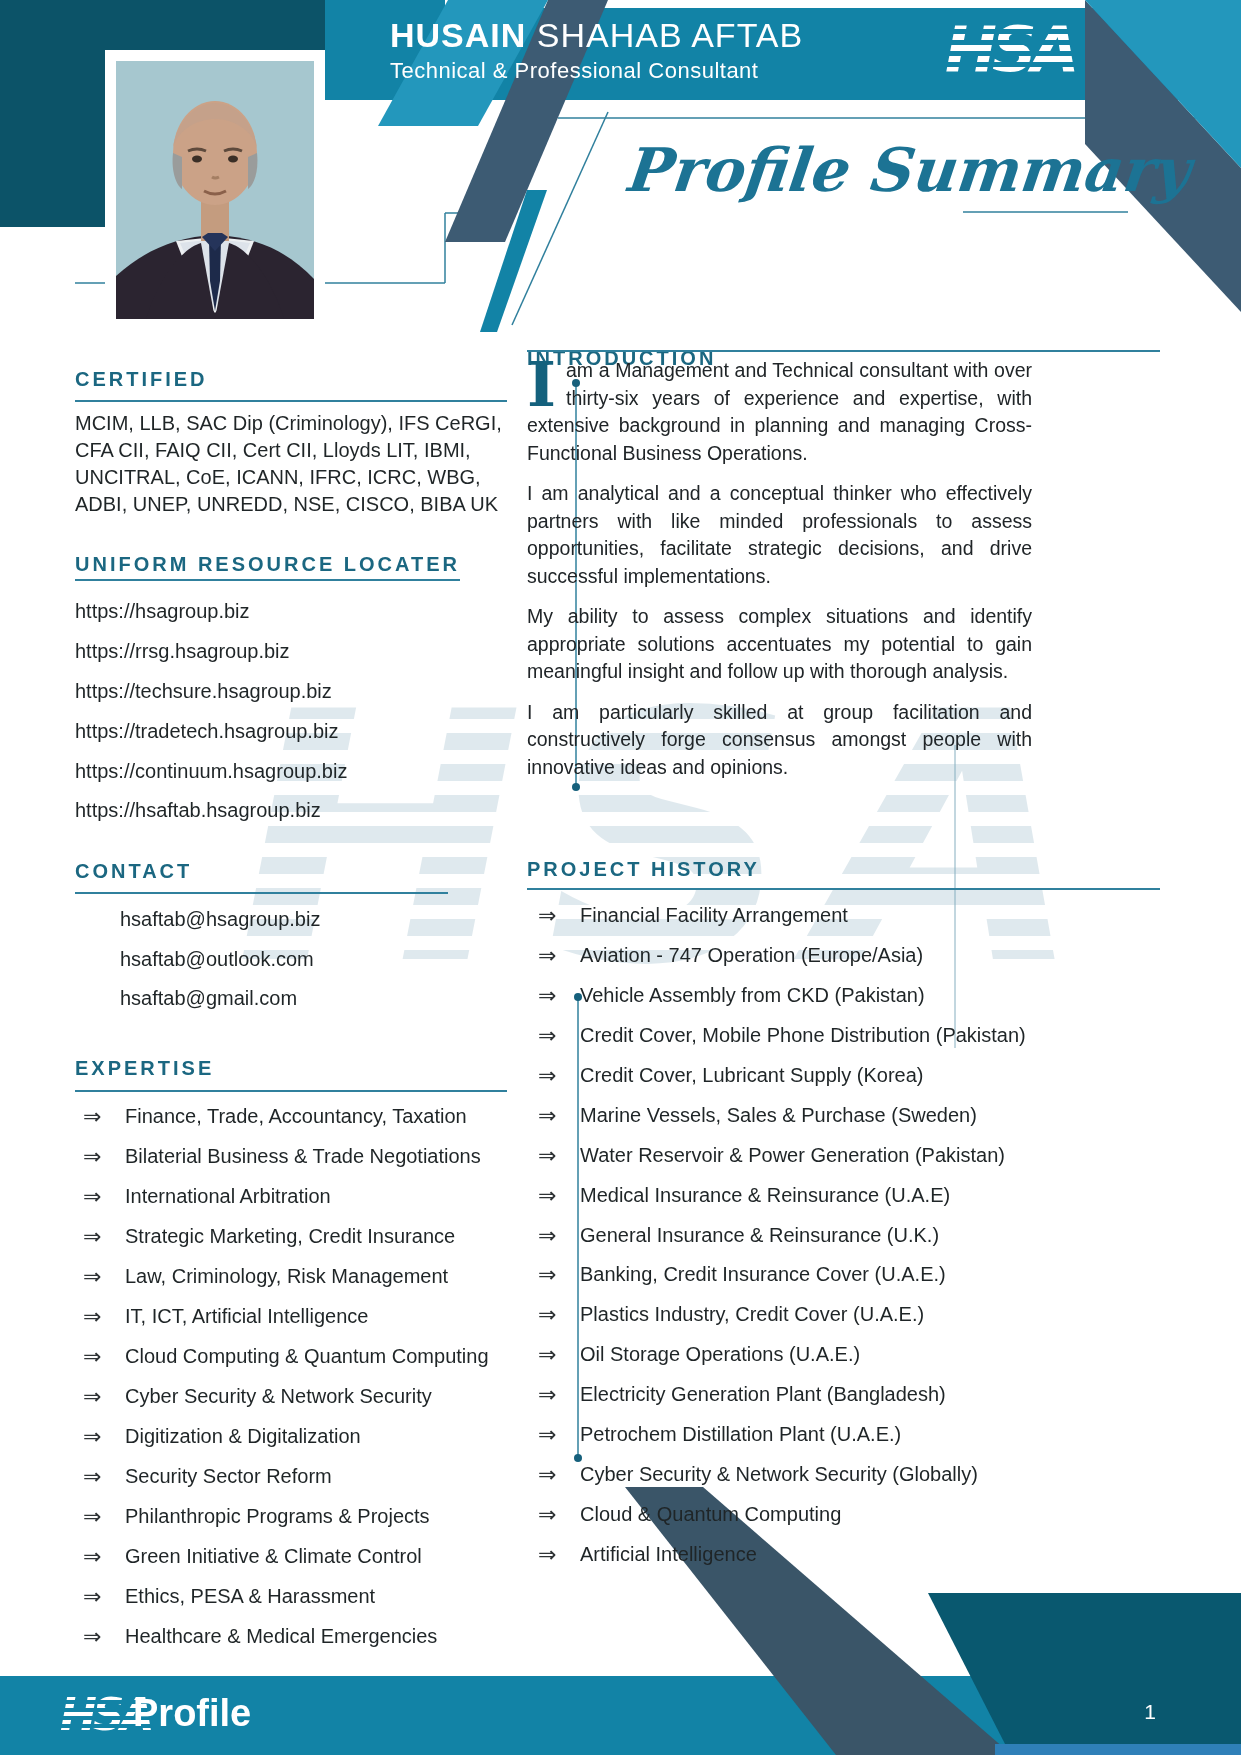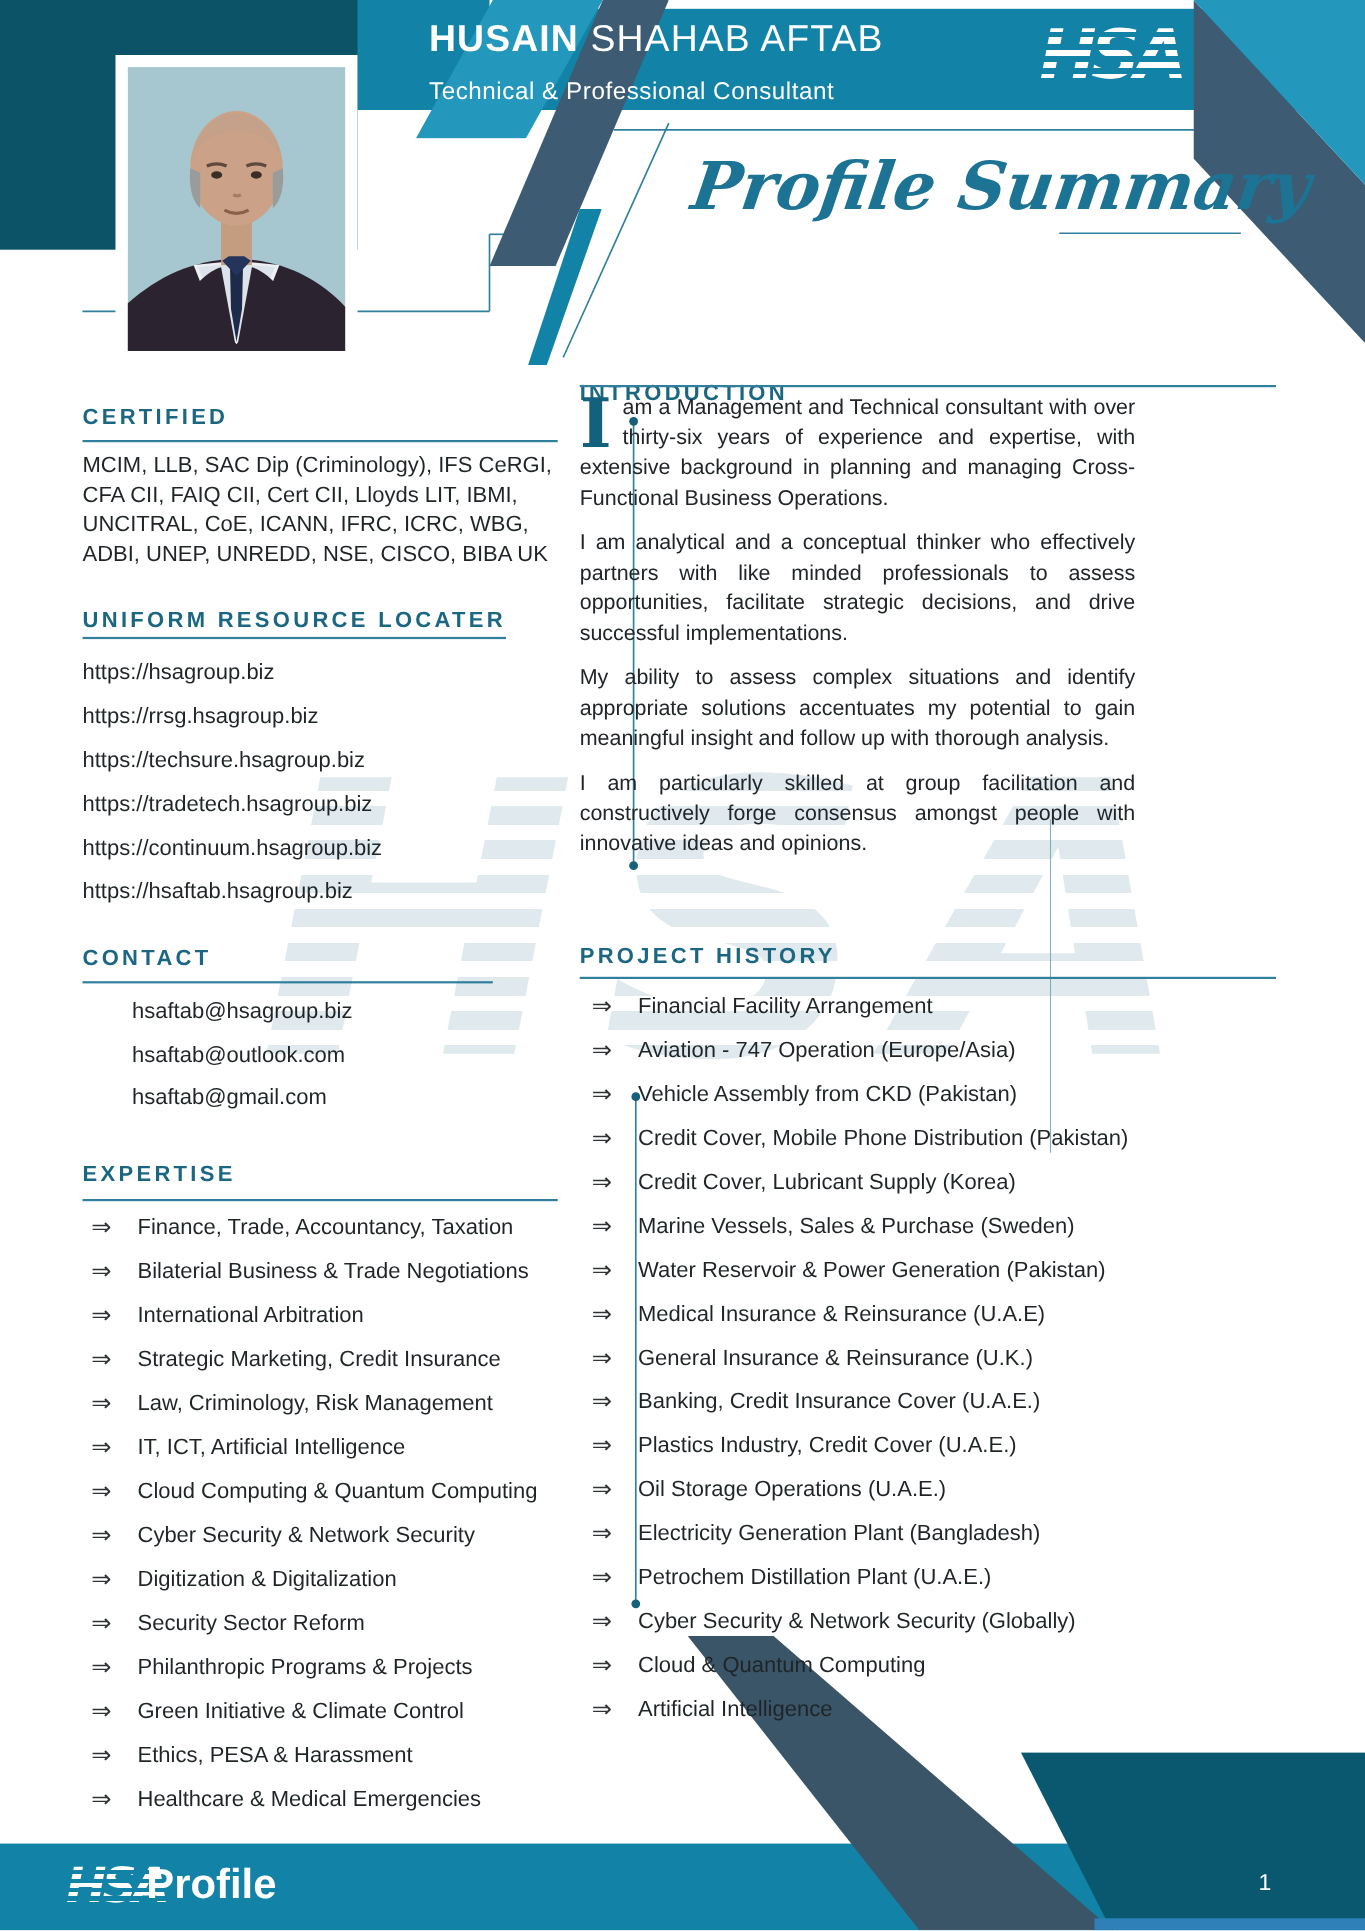--- a/index.html
+++ b/index.html
@@ -19,21 +19,21 @@
   
   .band{position:absolute;left:0;top:0;width:1241px;height:100px;background:#1283A6;z-index:3;}
   .band-sliver{position:absolute;left:445px;top:0;width:796px;height:8px;background:#fff;z-index:4;}
   .dark-block{position:absolute;left:0;top:0;width:325px;height:227px;background:#0C5368;z-index:5;}
   .photo-frame{position:absolute;left:105px;top:50px;width:220px;height:282px;background:#fff;z-index:6;}
   .photo{position:absolute;left:116px;top:61px;width:198px;height:258px;z-index:7;}
 
   .name-wrap{position:absolute;left:390px;top:16px;width:545px;z-index:6;color:#fff;}
   .name-line{font-size:34px;line-height:38px;letter-spacing:1px;}
   .name-bold{font-weight:bold;}
-  .subtitle{font-size:22px;line-height:26px;margin-top:16px;letter-spacing:0.5px;}
+  .subtitle{font-size:22px;line-height:26px;margin-top:4px;letter-spacing:0.5px;}
 
   .logo{position:absolute;left:945px;top:12px;z-index:6;
     font-family:"DejaVu Sans",sans-serif;font-weight:bold;font-style:italic;
     font-size:62px;line-height:76px;letter-spacing:-5px;
     background:repeating-linear-gradient(180deg,#ffffff 0 6px,rgba(255,255,255,0) 6px 11px);
     -webkit-background-clip:text;background-clip:text;color:transparent;}
 
   
   .corner-navy{position:absolute;left:1080px;top:0;width:161px;height:312px;background:#3D5B73;z-index:5;
     clip-path:polygon(5px 0,161px 168px,161px 312px,5px 144px);}

